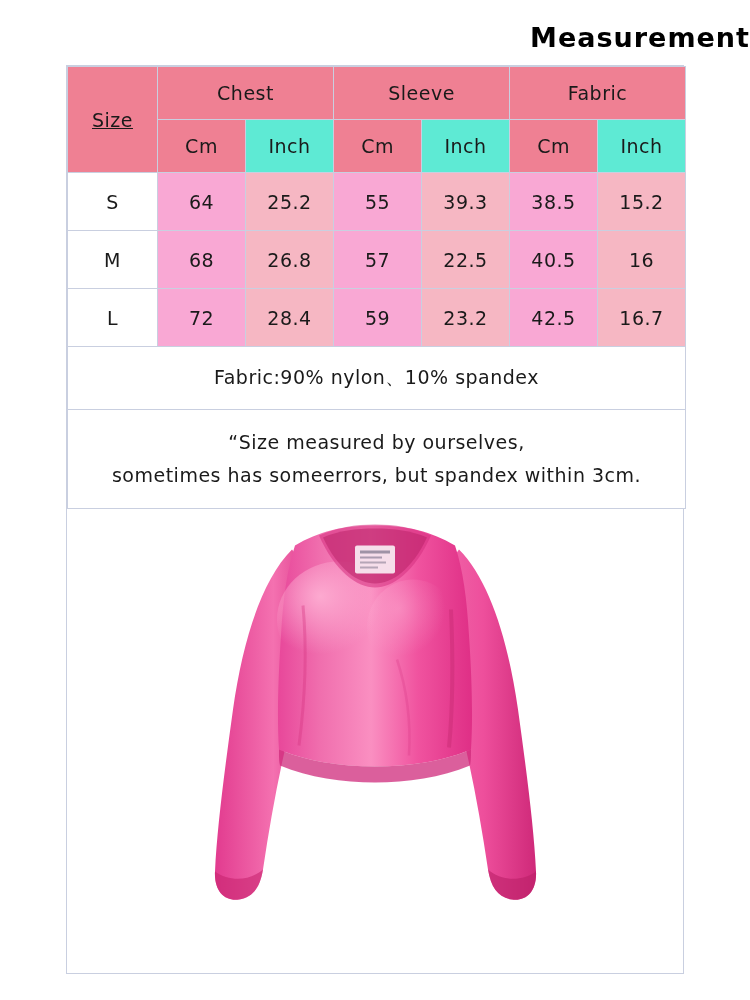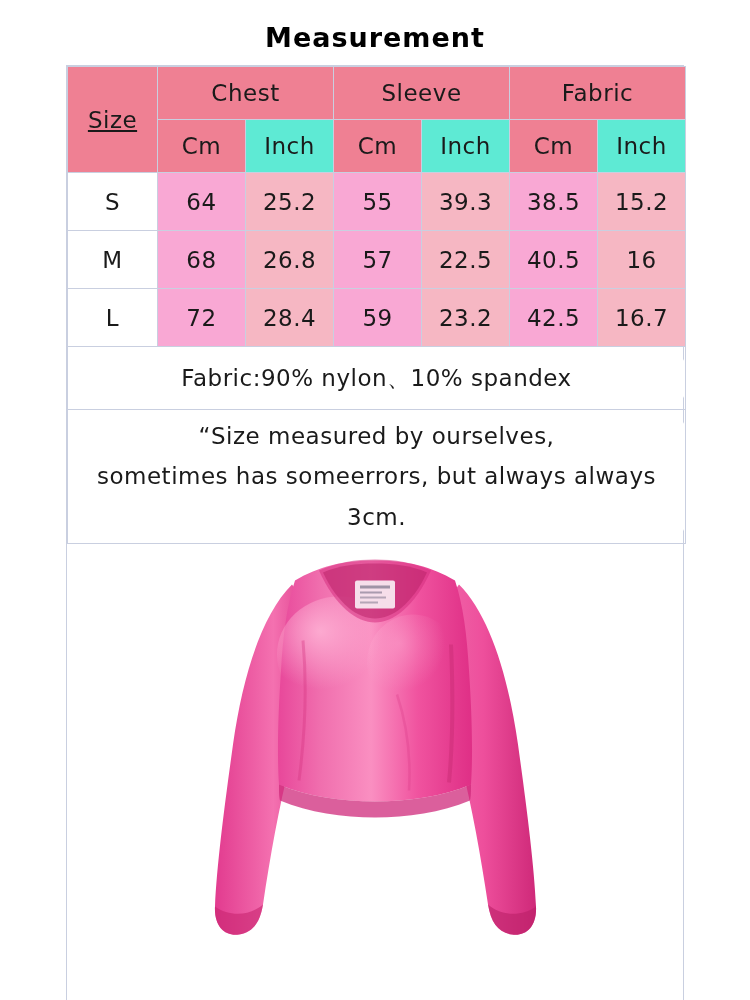--- a/index.html
+++ b/index.html
@@ -14,21 +14,21 @@
     color: #111;
     overflow: hidden;
   }
   .page {
     position: relative;
     width: 750px;
     height: 1000px;
     background: #fff;
   }
   .title {
-    text-align: center;
+    text-align: right;
     font-size: 27px;
     font-weight: bold;
     letter-spacing: 1px;
     padding-top: 22px;
     padding-bottom: 12px;
     color: #000;
     border-radius: 20px;
   }
   .table-wrap {
     margin: 0 auto;
@@ -39,21 +39,21 @@
   }
   table.size-table {
     border-collapse: collapse;
     width: 100%;
     table-layout: fixed;
   }
   table.size-table td, table.size-table th {
     border: 1px solid #c9cfe0;
     text-align: center;
     font-weight: normal;
-    font-size: 23px;
+    font-size: 19px;
     color: #1a1a1a;
     letter-spacing: 0.5px;
   }
   
   .hdr-dark {
     background: #ef8093;
     height: 50px;
     font-size: 18px;
   }
   .hdr-light {
@@ -78,21 +78,20 @@
   .cell-size {
     background: #ffffff;
     height: 55px;
   }
   .note-row td {
     background: #ffffff;
     height: 50px;
     font-size: 18px;
     letter-spacing: 0.6px;
     padding: 6px 4px;
-    border-radius: 23px;
   }
   .note-row.two-line td {
     height: 86px;
     line-height: 1.75;
   }
   .photo-box {
     margin: 0 auto;
     width: 618px;
     height: 465px;
     border: 1px solid #c9cfe0;
@@ -170,21 +169,21 @@
           <td class="cell-white">42.5</td>
           <td class="cell-pink">16.7</td>
         </tr>
 
         <tr class="note-row">
           <td colspan="7">Fabric:90% nylon、10% spandex</td>
         </tr>
         <tr class="note-row two-line">
           <td colspan="7">
             <div>“Size measured by ourselves,</div>
-            <div>sometimes has someerrors, but always always 3cm.</div>
+            <div>sometimes has someerrors, but spandex within 3cm.</div>
           </td>
         </tr>
       </tbody>
     </table>
   </div>
 
   <div class="photo-box">
     <div class="model">
       <svg viewBox="0 0 616 463" preserveAspectRatio="xMidYMid meet">
         <defs>

